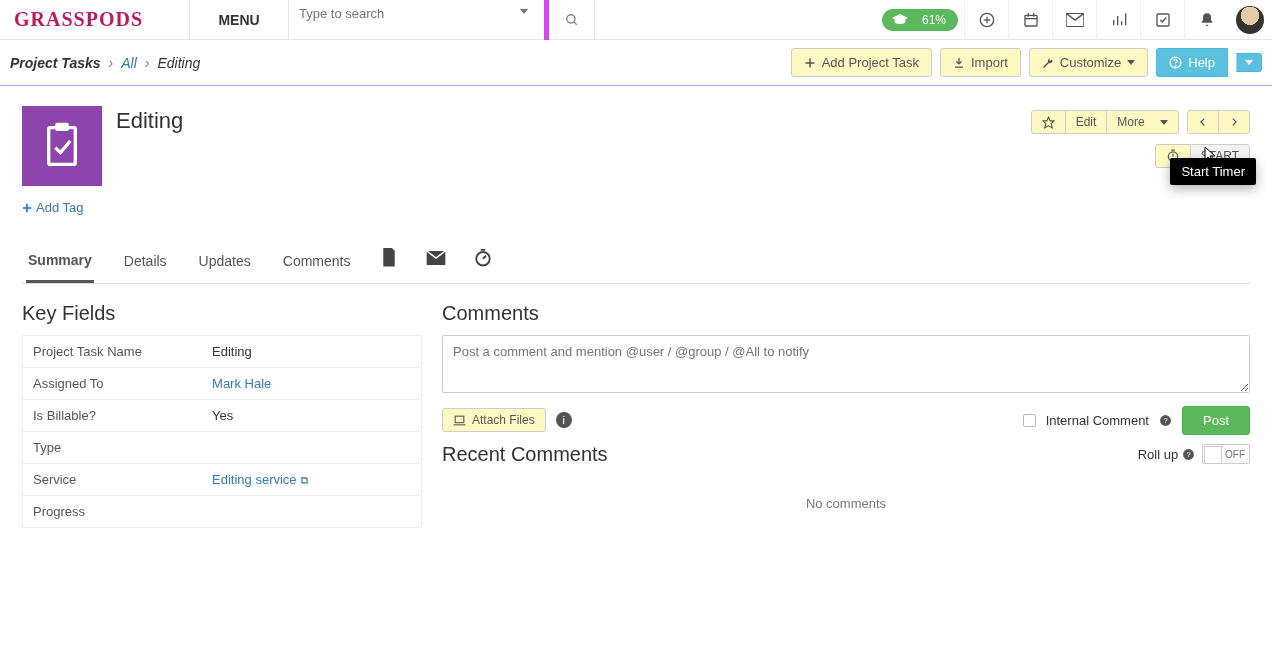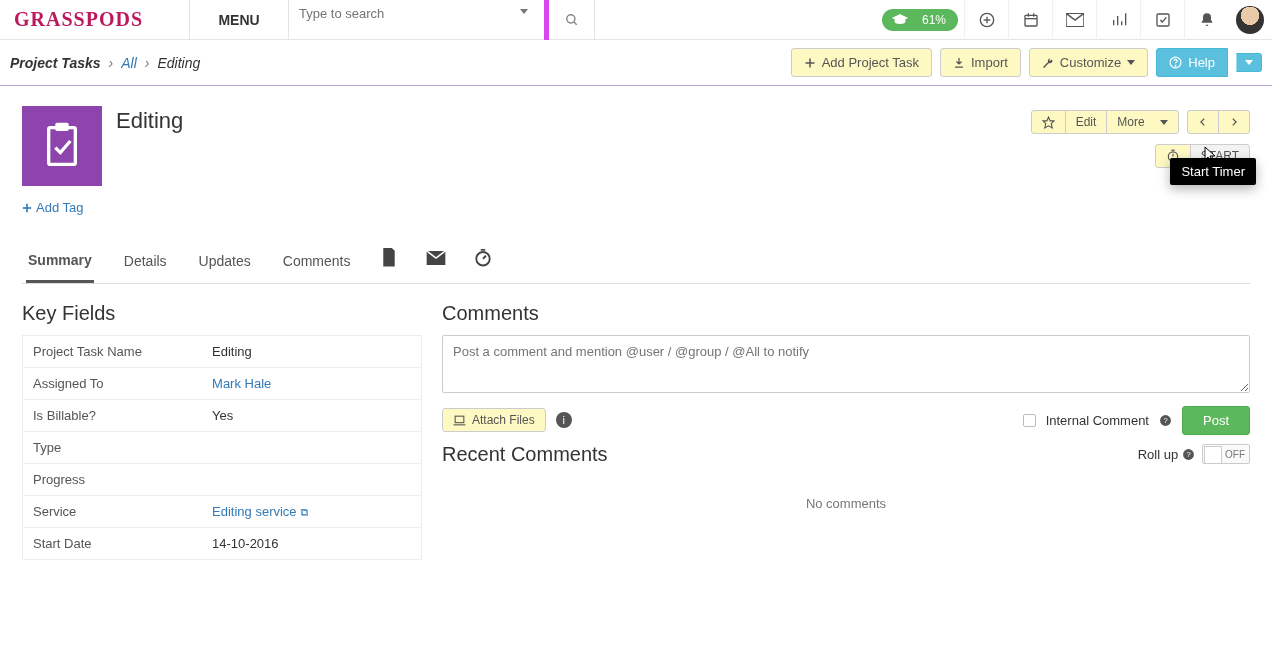--- a/index.html
+++ b/index.html
@@ -298,30 +298,26 @@
             </tr>
         <tr>
               <td class="k">Is Billable?</td>
               <td>Yes</td>
             </tr>
         <tr>
               <td class="k">Type</td>
               <td></td>
             </tr>
         <tr>
+              <td class="k">Service</td>
+              <td><a>Editing service</a><span class="ext-icon">⧉</span></td>
+            </tr>
+        <tr>
               <td class="k">Progress</td>
               <td></td>
-            </tr>
-        <tr>
-              <td class="k">Service</td>
-              <td><a>Editing service</a><span class="ext-icon">⧉</span></td>
-            </tr>
-        <tr>
-              <td class="k">Start Date</td>
-              <td>14-10-2016</td>
             </tr>
       </tbody>
         </table>
     </div>
 
     <div class="panel-right">
       <div class="panel-title">Comments</div>
       <textarea class="comment-box" placeholder="Post a comment and mention @user / @group / @All to notify" style=""></textarea>
       <div class="comment-row">
         <button class="btn btn-sm">

